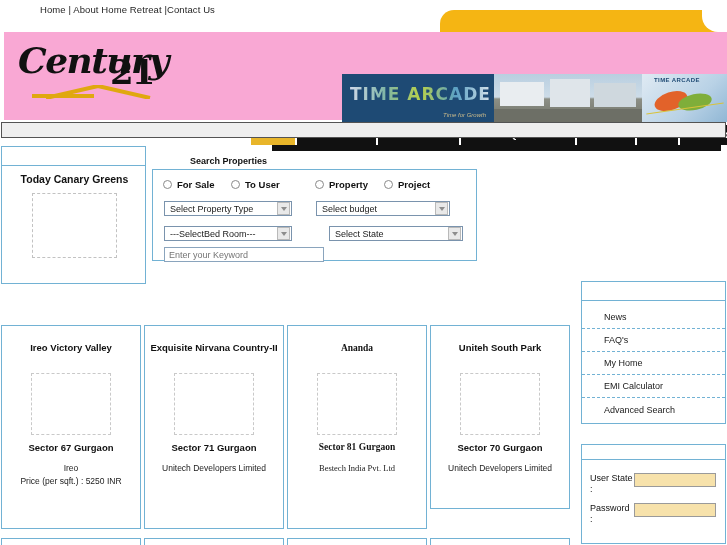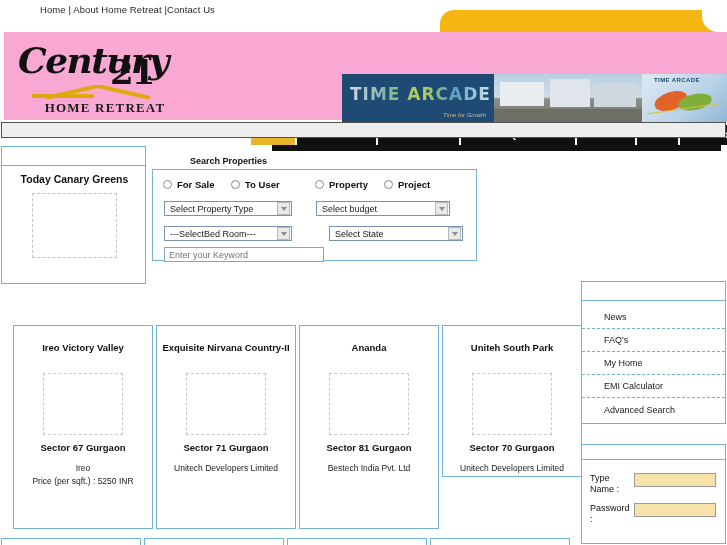--- a/index.html
+++ b/index.html
@@ -208,21 +208,20 @@
     content:""; width:0; height:0;
     border-left:3px solid transparent; border-right:3px solid transparent;
     border-top:4px solid #8d8d8d;
   }
 
   
   .card {
     position:absolute;
     border:1px solid #72b2d4;
     background:#ffffff;
-    margin-left:12px;
   }
   .card .ctitle {
     position:absolute; left:4px; top:16px; width:calc(100% - 8px);
     text-align:center; font-size:9.5px; font-weight:bold; color:#111111;
     line-height:12px;
   }
   .card .cph {
     position:absolute; left:50%; top:47px; transform:translateX(-50%);
     width:80px; height:62px; border:1px dashed #c9c9c9;
   }
@@ -289,21 +288,20 @@
 
 <div id="header">
 
   <div id="logo">
     <div class="script">Century</div>
     <div class="c21">21</div>
     <svg class="roof" viewBox="0 0 108 14">
       <polyline points="2,13 54,1 106,13" fill="none" stroke="#e0a80f" stroke-width="4"></polyline>
     </svg>
     <div class="bar"></div>
-    <div class="hr">HOME RETREAT</div>
   </div>
 
   <div id="banner">
     <div class="p1">
       <div class="ttl">TIME ARCADE</div>
       <div class="sub">Time for Growth</div>
     </div>
     <div class="p2">
       <div class="b1"></div>
       <div class="b2"></div>
@@ -395,28 +393,28 @@
 Price (per sqft.) : 5250 INR</div>
 </div>
 
 <div class="card" style="left:144px; top:325px; width:140px; height:204px;">
   <div class="ctitle">Exquisite Nirvana Country-II</div>
   <div class="cph"></div>
   <div class="csector">Sector 71 Gurgaon</div>
   <div class="cdev">Unitech Developers Limited</div>
 </div>
 
-<div class="card" style="left:287px; top:325px; width:140px; height:204px;">
+<div class="card" style="left:287px; top:325px; width:140px; height:204px;font-family:Liberation Serif, serif;">
   <div class="ctitle">Ananda</div>
   <div class="cph"></div>
   <div class="csector">Sector 81 Gurgaon</div>
   <div class="cdev">Bestech India Pvt. Ltd</div>
 </div>
 
-<div class="card" style="left:430px; top:325px; width:140px; height:152px;">
+<div class="card" style="left:430px; top:325px; width:140px; height:184px;">
   <div class="ctitle">Uniteh South Park</div>
   <div class="cph"></div>
   <div class="csector">Sector 70 Gurgaon</div>
   <div class="cdev">Unitech Developers Limited</div>
 </div>
 
 <div class="card-bottom" style="left:1px;   width:140px;"></div>
 <div class="card-bottom" style="left:144px; width:140px;"></div>
 <div class="card-bottom" style="left:287px; width:140px;"></div>
 <div class="card-bottom" style="left:430px; width:140px;"></div>
@@ -438,20 +436,20 @@
       </li>
     <li>
         <span>Advanced Search</span>
       </li>
   </ul>
 </div>
 
 <div id="login">
   <div class="hdr"></div>
   <div class="row" style="top:28px;">
-    <div class="lab">Type Name :</div>
+    <div class="lab">User State :</div>
     <div class="inp"></div>
   </div>
   <div class="row" style="top:58px;">
     <div class="lab">Password :</div>
     <div class="inp"></div>
   </div>
 </div>
 
 </body></html>

